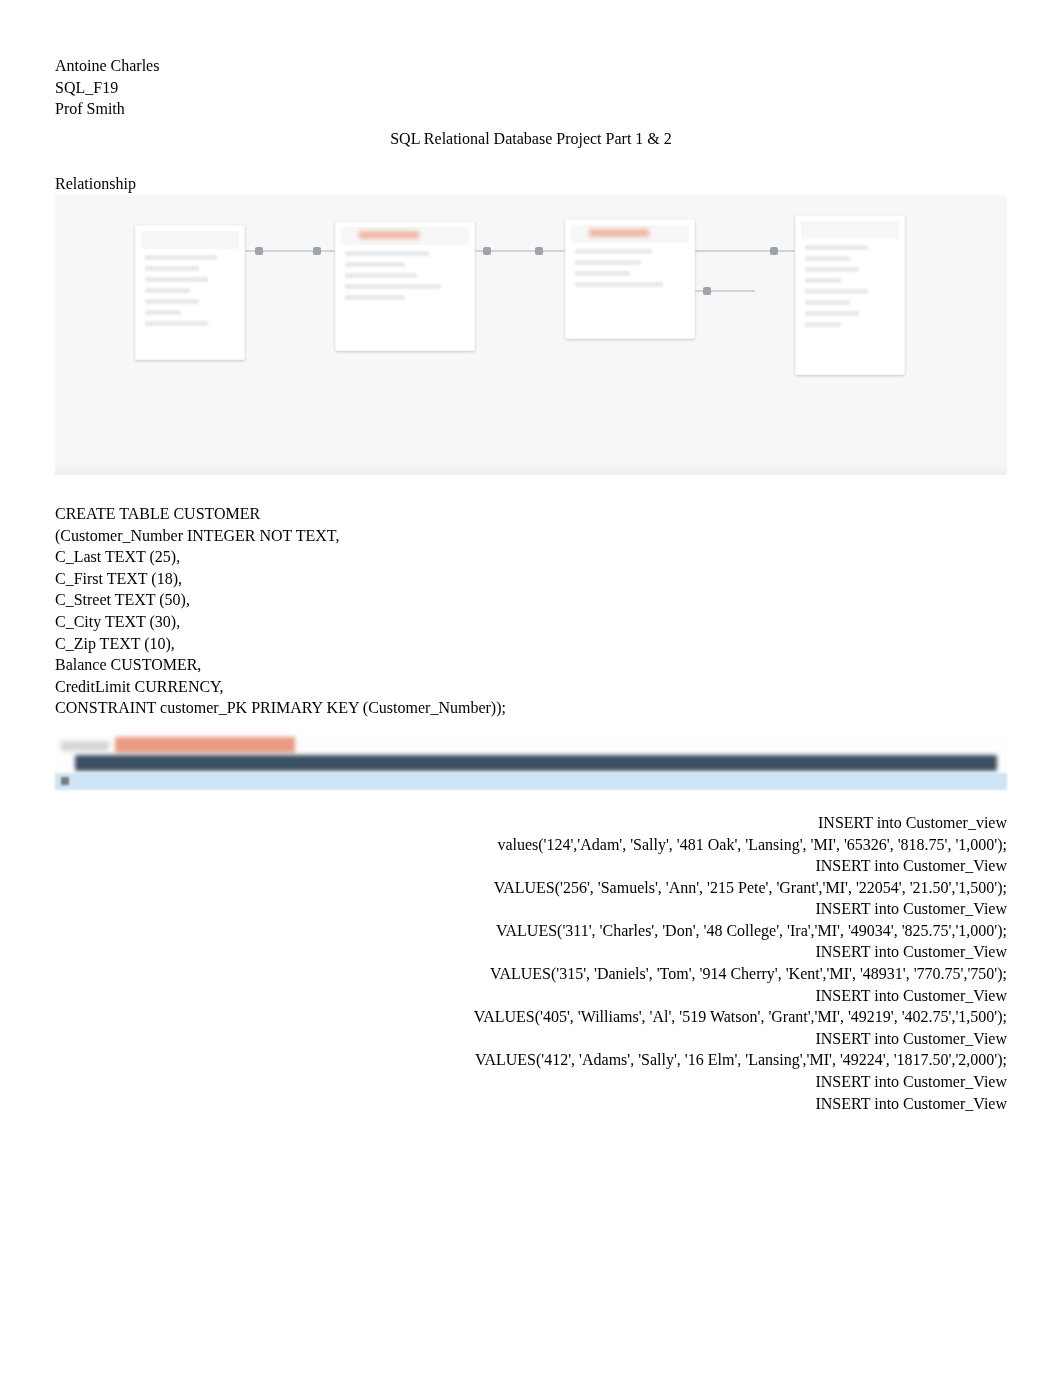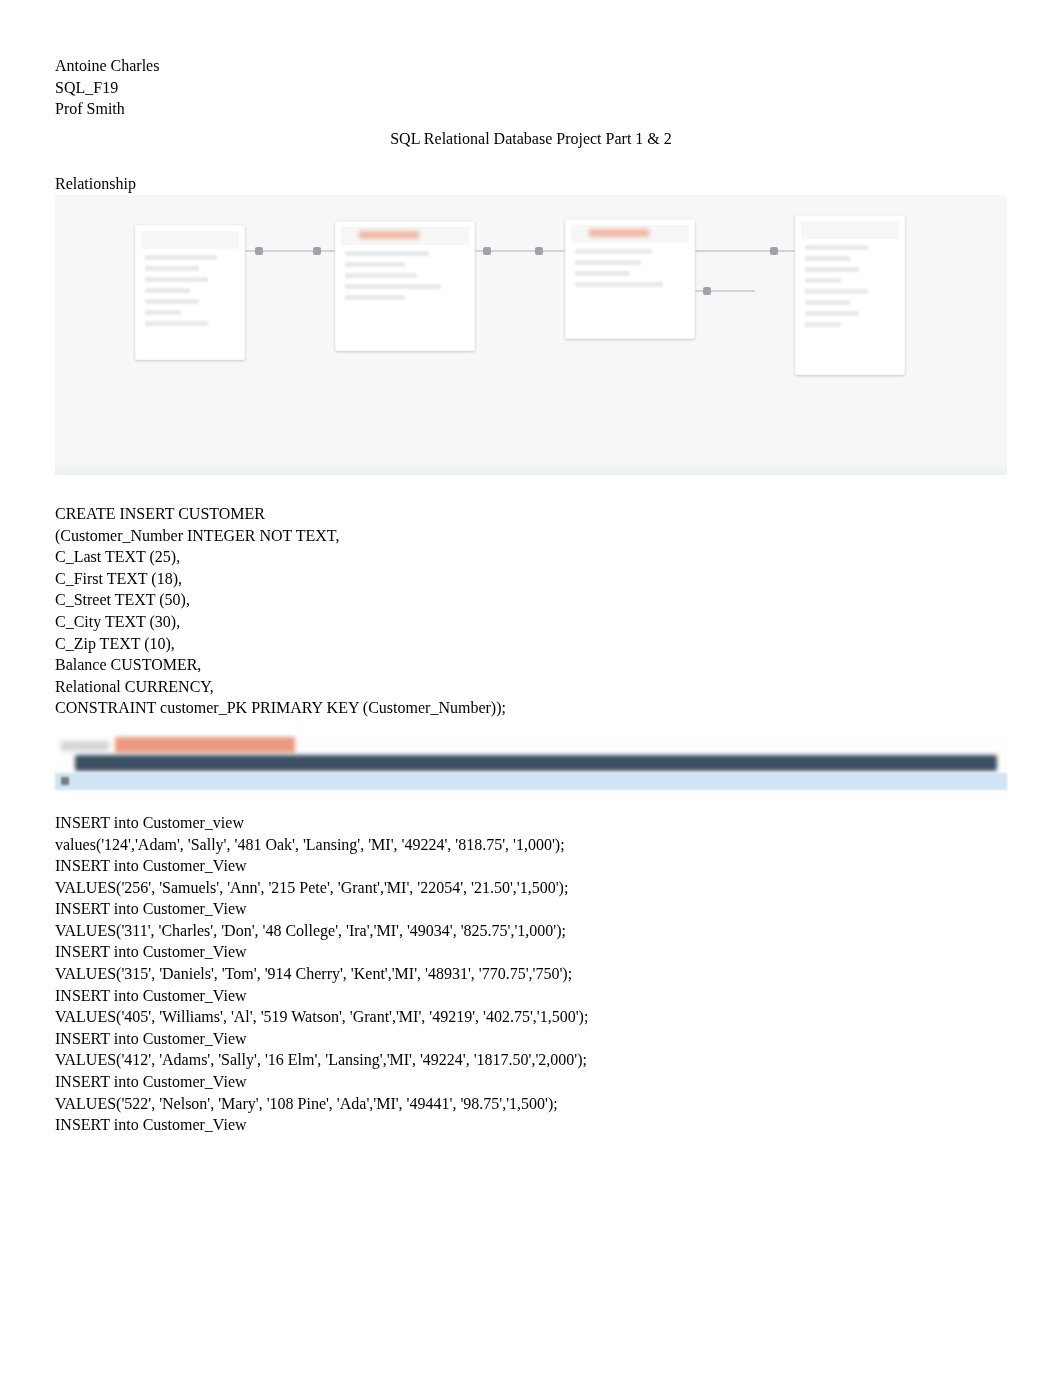--- a/index.html
+++ b/index.html
@@ -129,21 +129,21 @@
       filter: blur(1px);
     }
     .tp-dot {
       position: absolute;
       left: 6px; top: 42px;
       width: 8px; height: 8px;
       background: #7a7a7a;
       border-radius: 1px;
       filter: blur(1px);
     }
-    .inserts p { margin: 0; }
+    .inserts p { margin: 0; text-align: right; }
   </style>
 </head>
 <body>
 
 <div class="header-block">
   <p>Antoine Charles</p>
   <p>SQL_F19</p>
   <p>Prof Smith</p>
 </div>
 
@@ -206,50 +206,49 @@
   <div class="knob" style="left:480px; top:52px;"></div>
 
   <div class="connector" style="left:640px; top:55px; width:100px;"></div>
   <div class="knob" style="left:715px; top:52px;"></div>
 
   <div class="connector" style="left:640px; top:95px; width:60px;"></div>
   <div class="knob" style="left:648px; top:92px;"></div>
 </div>
 
 <div class="sql-block">
-  <p>CREATE INSERT CUSTOMER</p>
+  <p>CREATE TABLE CUSTOMER</p>
   <p>(Customer_Number INTEGER NOT TEXT,</p>
   <p>C_Last TEXT (25),</p>
   <p>C_First TEXT (18),</p>
   <p>C_Street TEXT (50),</p>
   <p>C_City TEXT (30),</p>
   <p>C_Zip TEXT (10),</p>
   <p>Balance CUSTOMER,</p>
-  <p>Relational CURRENCY,</p>
+  <p>CreditLimit CURRENCY,</p>
   <p>CONSTRAINT customer_PK PRIMARY KEY (Customer_Number));</p>
 </div>
 
 <div class="table-preview">
   <div class="tp-tab-before"></div>
   <div class="tp-tab"></div>
   <div class="tp-headers"></div>
   <div class="tp-row"></div>
   <div class="tp-dot"></div>
 </div>
 
 <div class="inserts">
   <p>INSERT into Customer_view</p>
-  <p>values('124','Adam', 'Sally', '481 Oak', 'Lansing', 'MI', '49224', '818.75', '1,000');</p>
+  <p>values('124','Adam', 'Sally', '481 Oak', 'Lansing', 'MI', '65326', '818.75', '1,000');</p>
   <p>INSERT into Customer_View</p>
   <p>VALUES('256', 'Samuels', 'Ann', '215 Pete', 'Grant','MI', '22054', '21.50','1,500');</p>
   <p>INSERT into Customer_View</p>
   <p>VALUES('311', 'Charles', 'Don', '48 College', 'Ira','MI', '49034', '825.75','1,000');</p>
   <p>INSERT into Customer_View</p>
   <p>VALUES('315', 'Daniels', 'Tom', '914 Cherry', 'Kent','MI', '48931', '770.75','750');</p>
   <p>INSERT into Customer_View</p>
   <p>VALUES('405', 'Williams', 'Al', '519 Watson', 'Grant','MI', '49219', '402.75','1,500');</p>
   <p>INSERT into Customer_View</p>
   <p>VALUES('412', 'Adams', 'Sally', '16 Elm', 'Lansing','MI', '49224', '1817.50','2,000');</p>
   <p>INSERT into Customer_View</p>
-  <p>VALUES('522', 'Nelson', 'Mary', '108 Pine', 'Ada','MI', '49441', '98.75','1,500');</p>
   <p>INSERT into Customer_View</p>
   <p></p>
 </div>
 
 </body></html>

